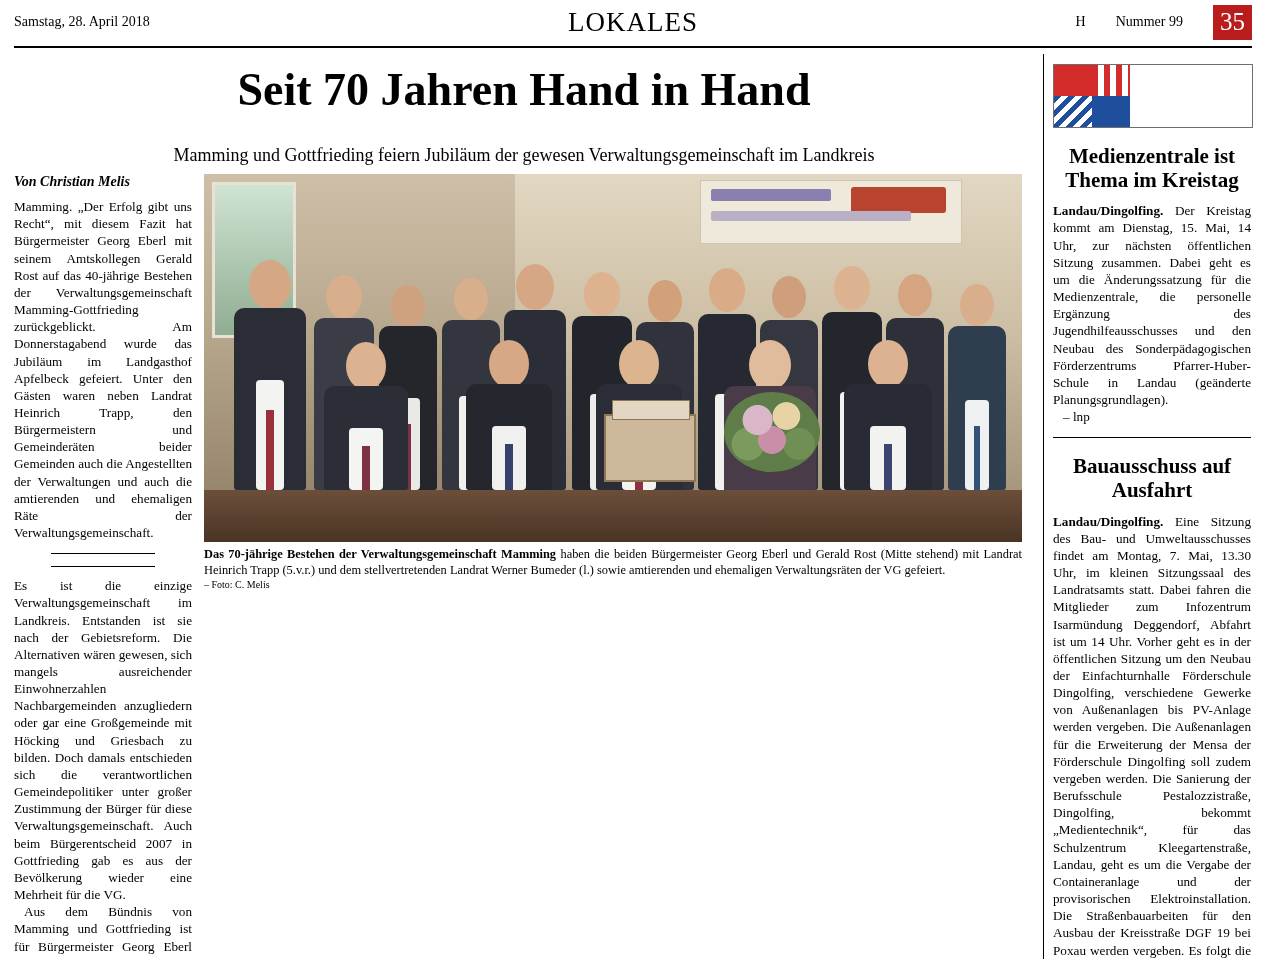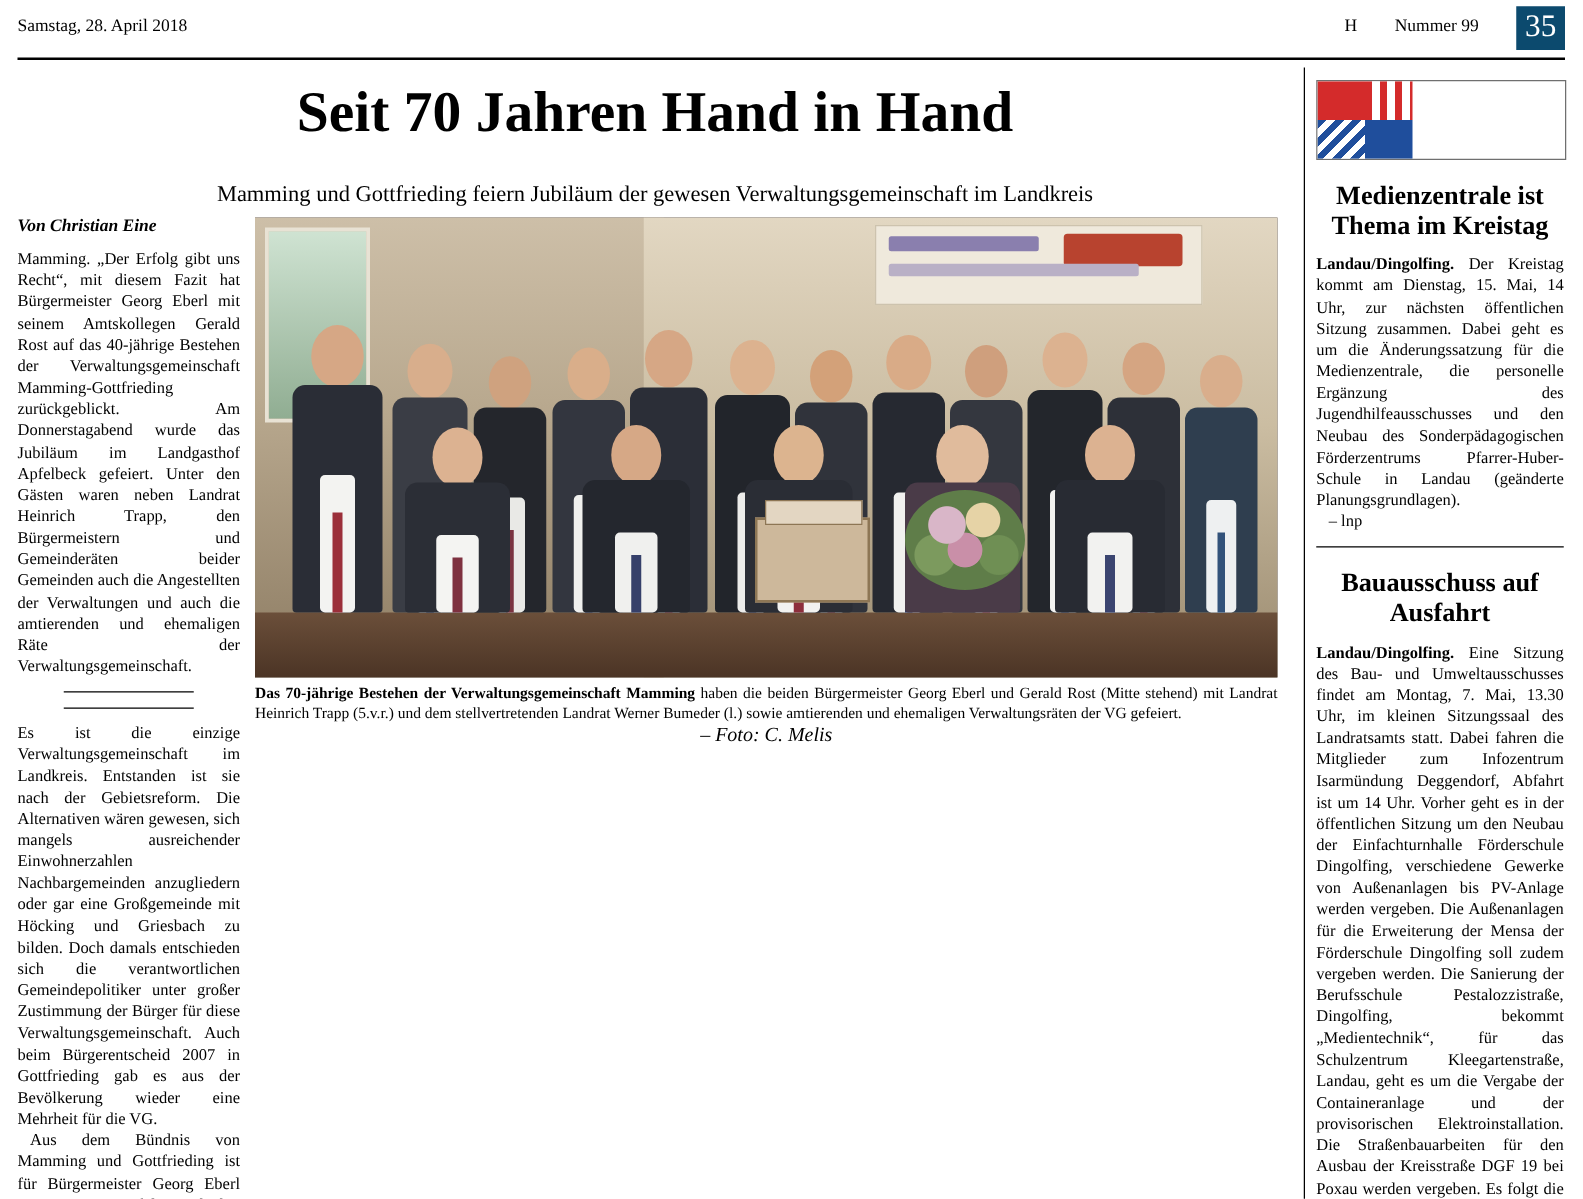--- a/index.html
+++ b/index.html
@@ -50,21 +50,21 @@
     align-items: center;
     gap: 30px;
   }
   .masthead .edition-letter {
     font-size: 14px;
   }
   .masthead .number {
     font-size: 14px;
   }
   .masthead .pagenum {
-    background: #0c4a6e;
+    background: #b91c1c;
     color: #fff;
     font-size: 25px;
     line-height: 1;
     padding: 4px 7px 6px 7px;
     font-family: "Liberation Serif", serif;
   }
 
   
   .body-wrap {
     display: flex;
@@ -199,21 +199,21 @@
   }
   .gift .gtop { position:absolute; left:6px; top:-16px; width:76px; height:18px; background:#e3d6c2; border:1px solid #8d7655;}
   .caption {
     width: 818px;
     font-size: 12.4px;
     line-height: 1.28;
     margin-top: 5px;
     text-align: justify;
   }
   .caption b { font-weight: bold; }
-  .caption .credit { display:block; text-align: center; font-size: 16px; font-style: italic; }
+  .caption .credit { display:block; text-align: left; font-size: 10px; }
 
   
   .logo-box {
     width: 198px;
     height: 62px;
     border: 1px solid #6f6f6f;
     display: flex;
     overflow: hidden;
     background: #fff;
     margin-top: 10px;
@@ -269,38 +269,39 @@
   }
   .sign { text-align: right; }
 </style>
 </head>
 <body>
 
 <div class="page">
 
   <div class="masthead">
     <div class="date">Samstag, 28. April 2018</div>
+    <div class="section">LOKALES</div>
     <div class="right">
       <div class="edition-letter">H</div>
       <div class="number">Nummer 99</div>
       <div class="pagenum">35</div>
     </div>
   </div>
 
   <div class="body-wrap">
 
     <div class="left-area">
 
       <h1 class="headline">Seit 70 Jahren Hand in Hand</h1>
       <div class="subhead">Mamming und Gottfrieding feiern Jubiläum der gewesen Verwaltungsgemeinschaft im Landkreis</div>
 
       <div class="upper">
 
         <div class="col-first">
-          <div class="byline">Von Christian Eine</div>
+          <div class="byline">Von Christian Melis</div>
           <p class="lead"><b>Mamming.</b><span> „Der Erfolg gibt uns Recht“, mit diesem Fazit hat Bürgermeister Georg Eberl mit seinem Amtskollegen Gerald Rost auf das 40-jährige Bestehen der Verwaltungsgemeinschaft Mamming-Gottfrieding zurückgeblickt. Am Donnerstagabend wurde das Jubiläum im Landgasthof Apfelbeck gefeiert. Unter den Gästen waren neben Landrat Heinrich Trapp, den Bürgermeistern und Gemeinderäten beider Gemeinden auch die Angestellten der Verwaltungen und auch die amtierenden und ehemaligen Räte der Verwaltungsgemeinschaft.</span></p>
           <hr class="rule-short">
           <hr class="rule-short">
           <p>Es ist die einzige Verwaltungsgemeinschaft im Landkreis. Entstanden ist sie nach der Gebietsreform. Die Alternativen wären gewesen, sich mangels ausreichender Einwohnerzahlen Nachbargemeinden anzugliedern oder gar eine Großgemeinde mit Höcking und Griesbach zu bilden. Doch damals entschieden sich die verantwortlichen Gemeindepolitiker unter großer Zustimmung der Bürger für diese Verwaltungsgemeinschaft. Auch beim Bürgerentscheid 2007 in Gottfrieding gab es aus der Bevölkerung wieder eine Mehrheit für die VG.</p>
           <p style="text-indent:10px">Aus dem Bündnis von Mamming und Gottfrieding ist für Bürgermeister Georg Eberl eine Erfolgsgeschichte geworden. Beide Gemeinden haben sich sehr stark entwickelt, zog er Bilanz. 34 Jahre ist er im Amt, interessiert sich schon seit seiner Jugend für die</p>
         </div>
 
         <div class="photo-block">
           <div class="photo">
             <div class="wallL"></div>

